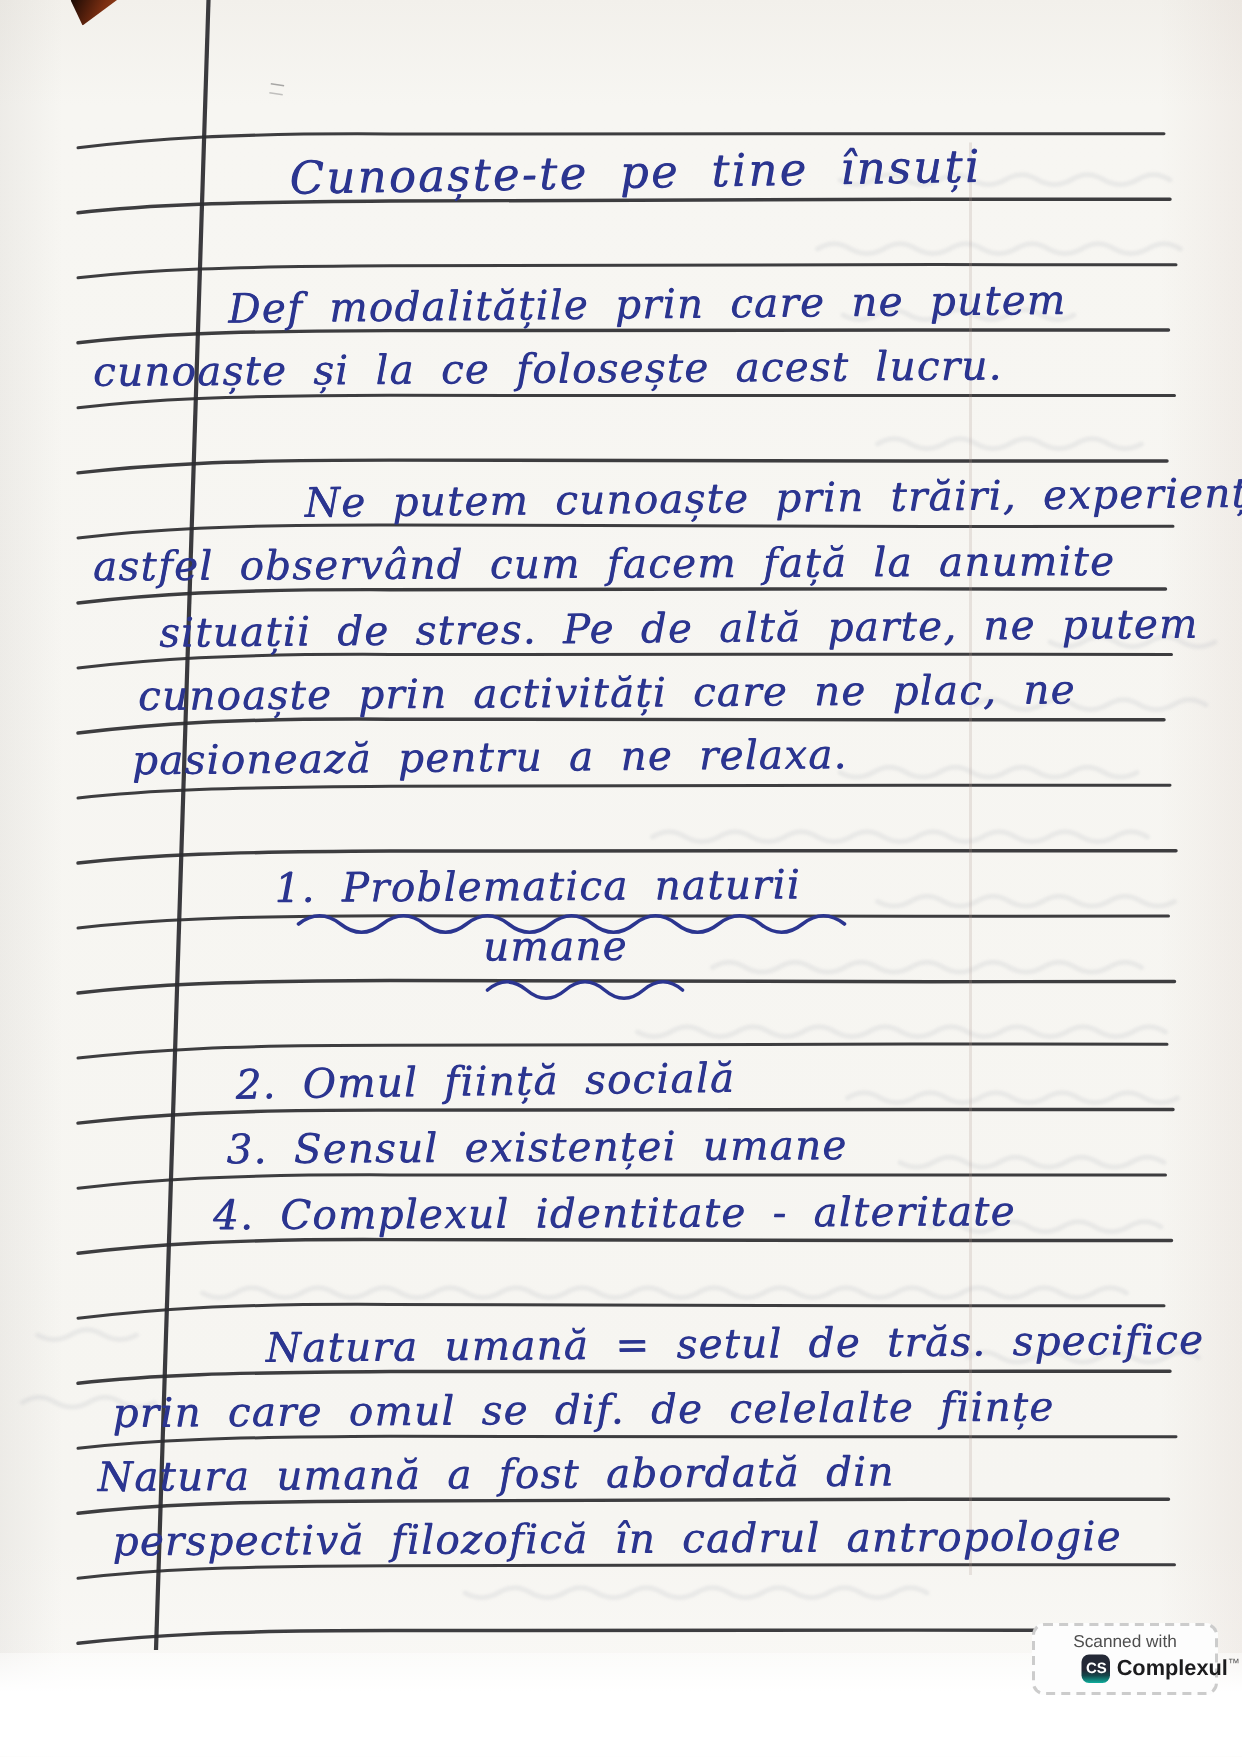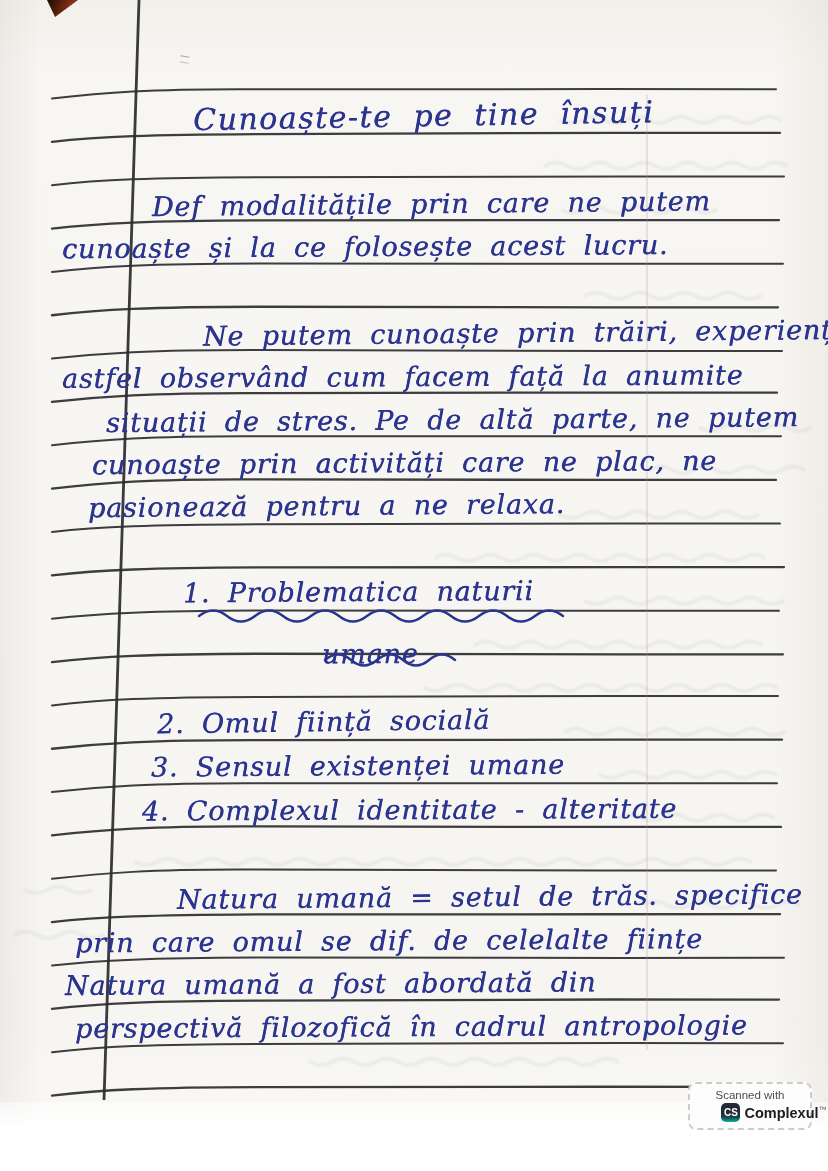--- a/index.html
+++ b/index.html
@@ -128,21 +128,21 @@
   <div class="hw" style="left:203px;top:317px;transform:rotate(-0.6deg)">Ne putem cunoaște prin trăiri, experiențe</div>
   <div class="hw" style="left:62px;top:361px;transform:rotate(-0.3deg)">astfel observând cum facem față la anumite</div>
   <div class="hw" style="left:106px;top:404px;transform:rotate(-0.5deg)">situații de stres. Pe de altă parte, ne putem</div>
   <div class="hw" style="left:92px;top:447px;transform:rotate(-0.4deg)">cunoaște prin activități care ne plac, ne</div>
   <div class="hw" style="left:88px;top:490px;transform:rotate(-0.5deg)">pasionează pentru a ne relaxa.</div>
 
   <div class="hw" style="left:183px;top:576px;transform:rotate(-0.4deg)">1. Problematica naturii</div>
   <svg class="wavy" style="left:196px;top:606px" width="380" height="20">
     <path d="M3 10 q 14 -11 28 0 t 28 0 t 28 0 t 28 0 t 28 0 t 28 0 t 28 0 t 28 0 t 28 0 t 28 0 t 28 0 t 28 0 t 28 0"></path>
   </svg>
-  <div class="hw" style="left:322px;top:638px;transform:rotate(-0.3deg)">umane</div>
+  <div class="hw" style="left:322px;top:616px;transform:rotate(-0.3deg)">umane</div>
   <svg class="wavy" style="left:322px;top:650px" width="140" height="20">
     <path d="M3 10 q 13 -11 26 0 t 26 0 t 26 0 t 26 0 t 26 0"></path>
   </svg>
 
   <div class="hw" style="left:157px;top:706px;transform:rotate(-0.8deg)">2. Omul ființă socială</div>
   <div class="hw" style="left:151px;top:750px;transform:rotate(-0.4deg)">3. Sensul existenței umane</div>
   <div class="hw" style="left:142px;top:794px;transform:rotate(-0.3deg)">4. Complexul identitate - alteritate</div>
 
   <div class="hw" style="left:177px;top:881px;transform:rotate(-0.5deg)">Natura umană = setul de trăs. specifice</div>
   <div class="hw" style="left:75px;top:925px;transform:rotate(-0.4deg)">prin care omul se dif. de celelalte ființe</div>

